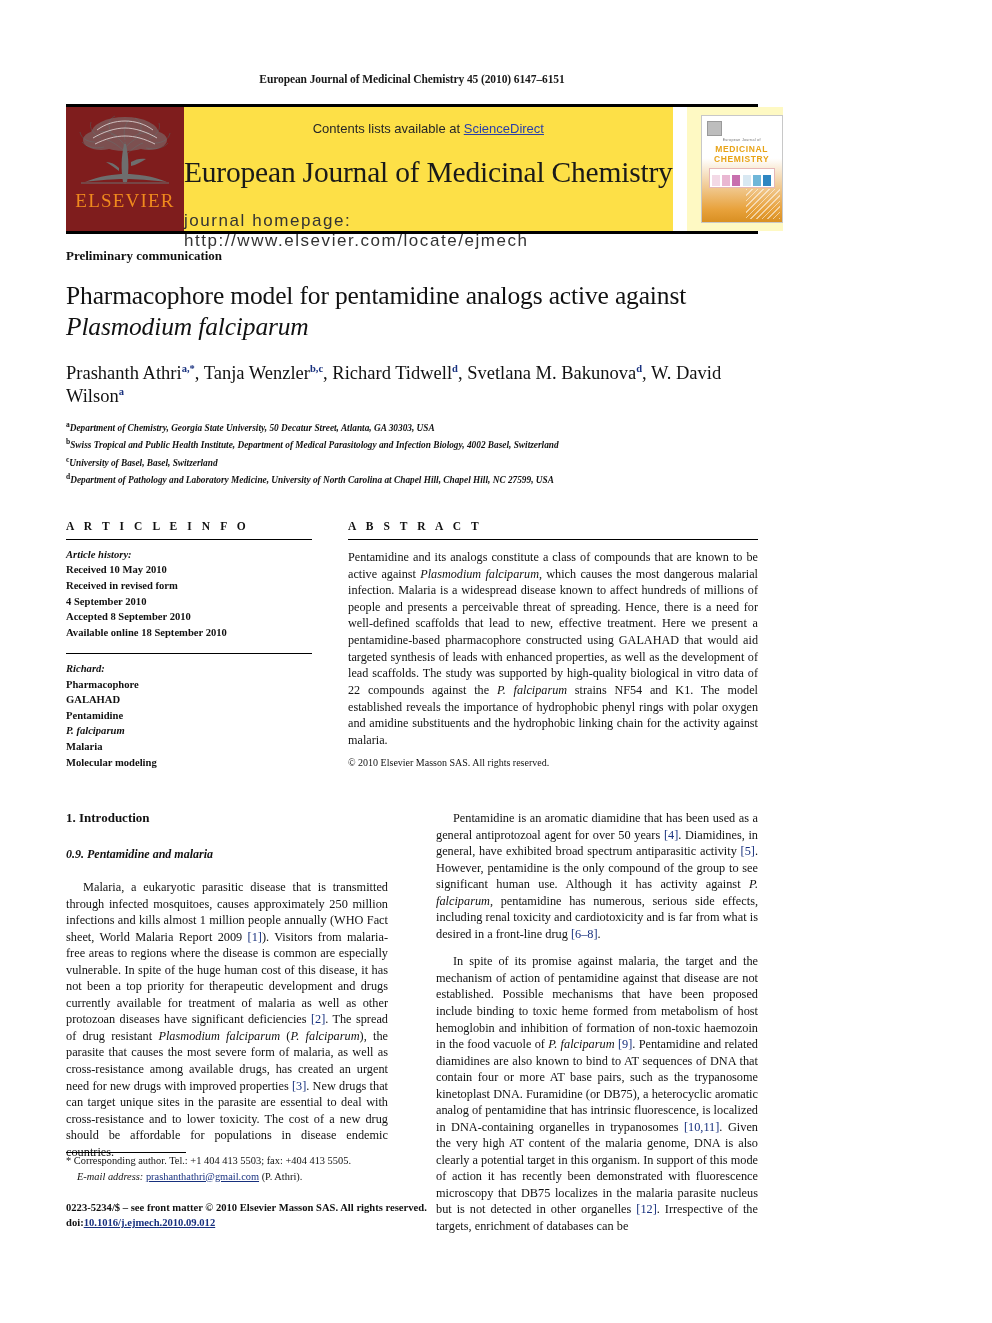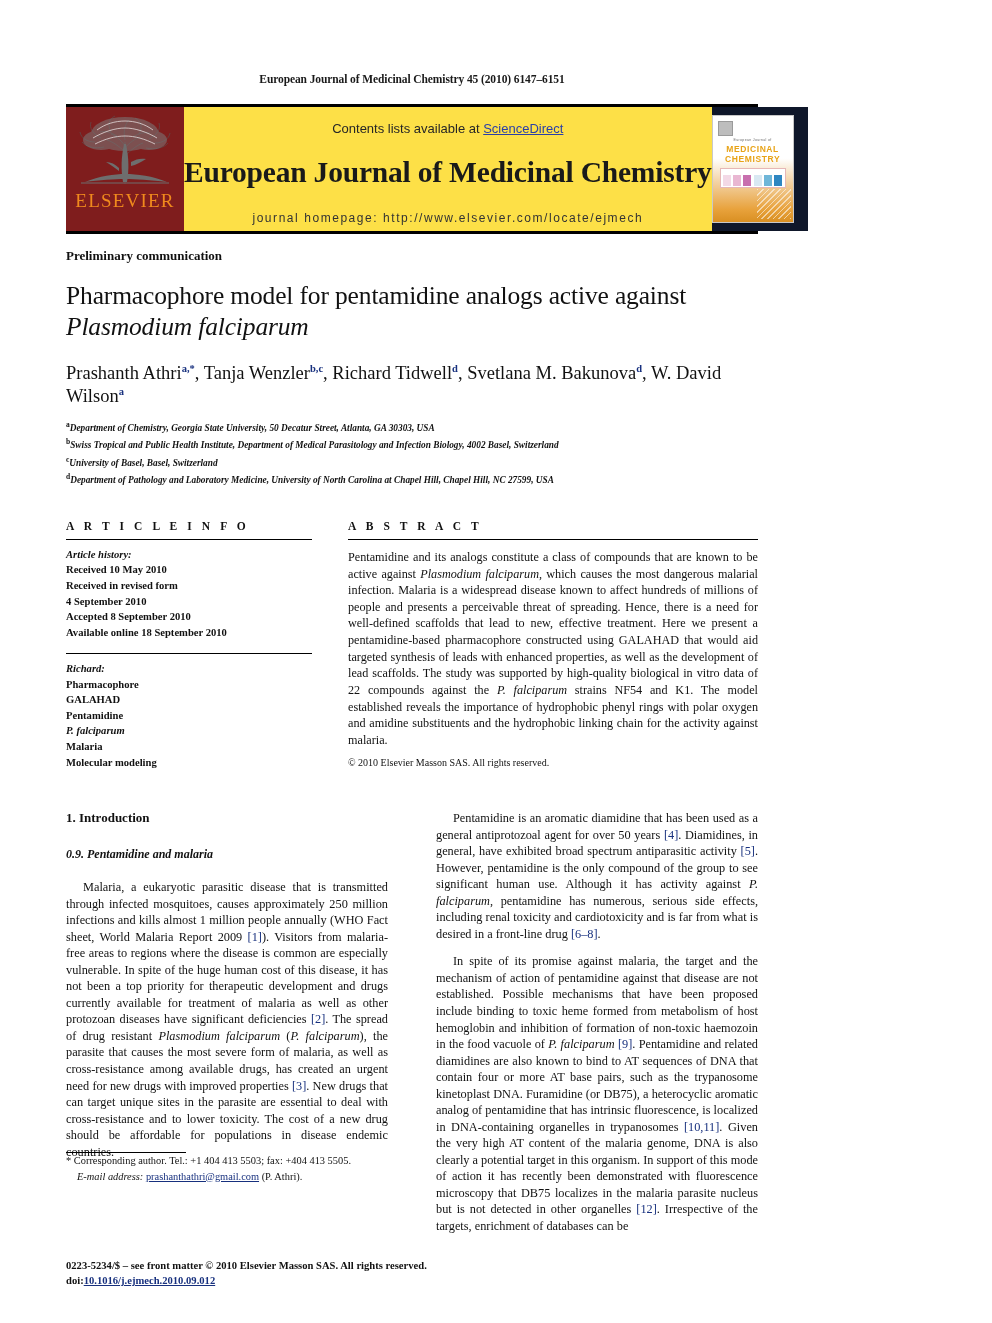--- a/index.html
+++ b/index.html
@@ -80,36 +80,36 @@
     color: #262626;
   }
   .sd-link { color: #2a3fa8; }
   .journal-title {
     font-family: "Liberation Serif", serif;
     font-size: 29.5px;
     color: #1a1a1a;
     margin-top: 20px;
     letter-spacing: -0.2px;
     white-space: nowrap;
-    font-weight: bold;
   }
   .homepage-line {
     font-family: "Liberation Sans", sans-serif;
-    font-size: 12px;
+    font-size: 17px;
     letter-spacing: 1.55px;
     color: #333;
     margin-top: 22px;
   }
   .cover-thumb {
     width: 96px;
     flex: 0 0 96px;
-    background: #0f172a;
+    background: #fef9c3;
     display: flex;
     align-items: center;
-    justify-content: flex-start;
+    justify-content: flex-end;
+    margin-left: 14px;
   }
   .cover-inner {
     width: 82px;
     height: 108px;
     border: 1px solid #c8c8c8;
     background: linear-gradient(180deg,#ffffff 0%,#ffffff 40%,#f3d3a6 62%,#e8a23c 88%,#d98f22 100%);
     position: relative;
     box-sizing: border-box;
     overflow: hidden;
   }
@@ -276,21 +276,21 @@
   }
   .footnote .ind { display: block; padding-left: 11px; text-indent: -11px; }
   .footnote .ind2 { display: block; padding-left: 11px; }
   .footnote i { font-style: italic; }
   .mail { color: #17307e; }
 
   
   .imprint {
     position: absolute;
     left: 66px;
-    top: 1258px;
+    top: 1200px;
     width: 500px;
     font-size: 10.6px;
     line-height: 1.45;
     font-weight: bold;
     color: #111;
   }
   .imprint .doi-val { color: #17307e; }
 </style>
 </head>
 <body>

